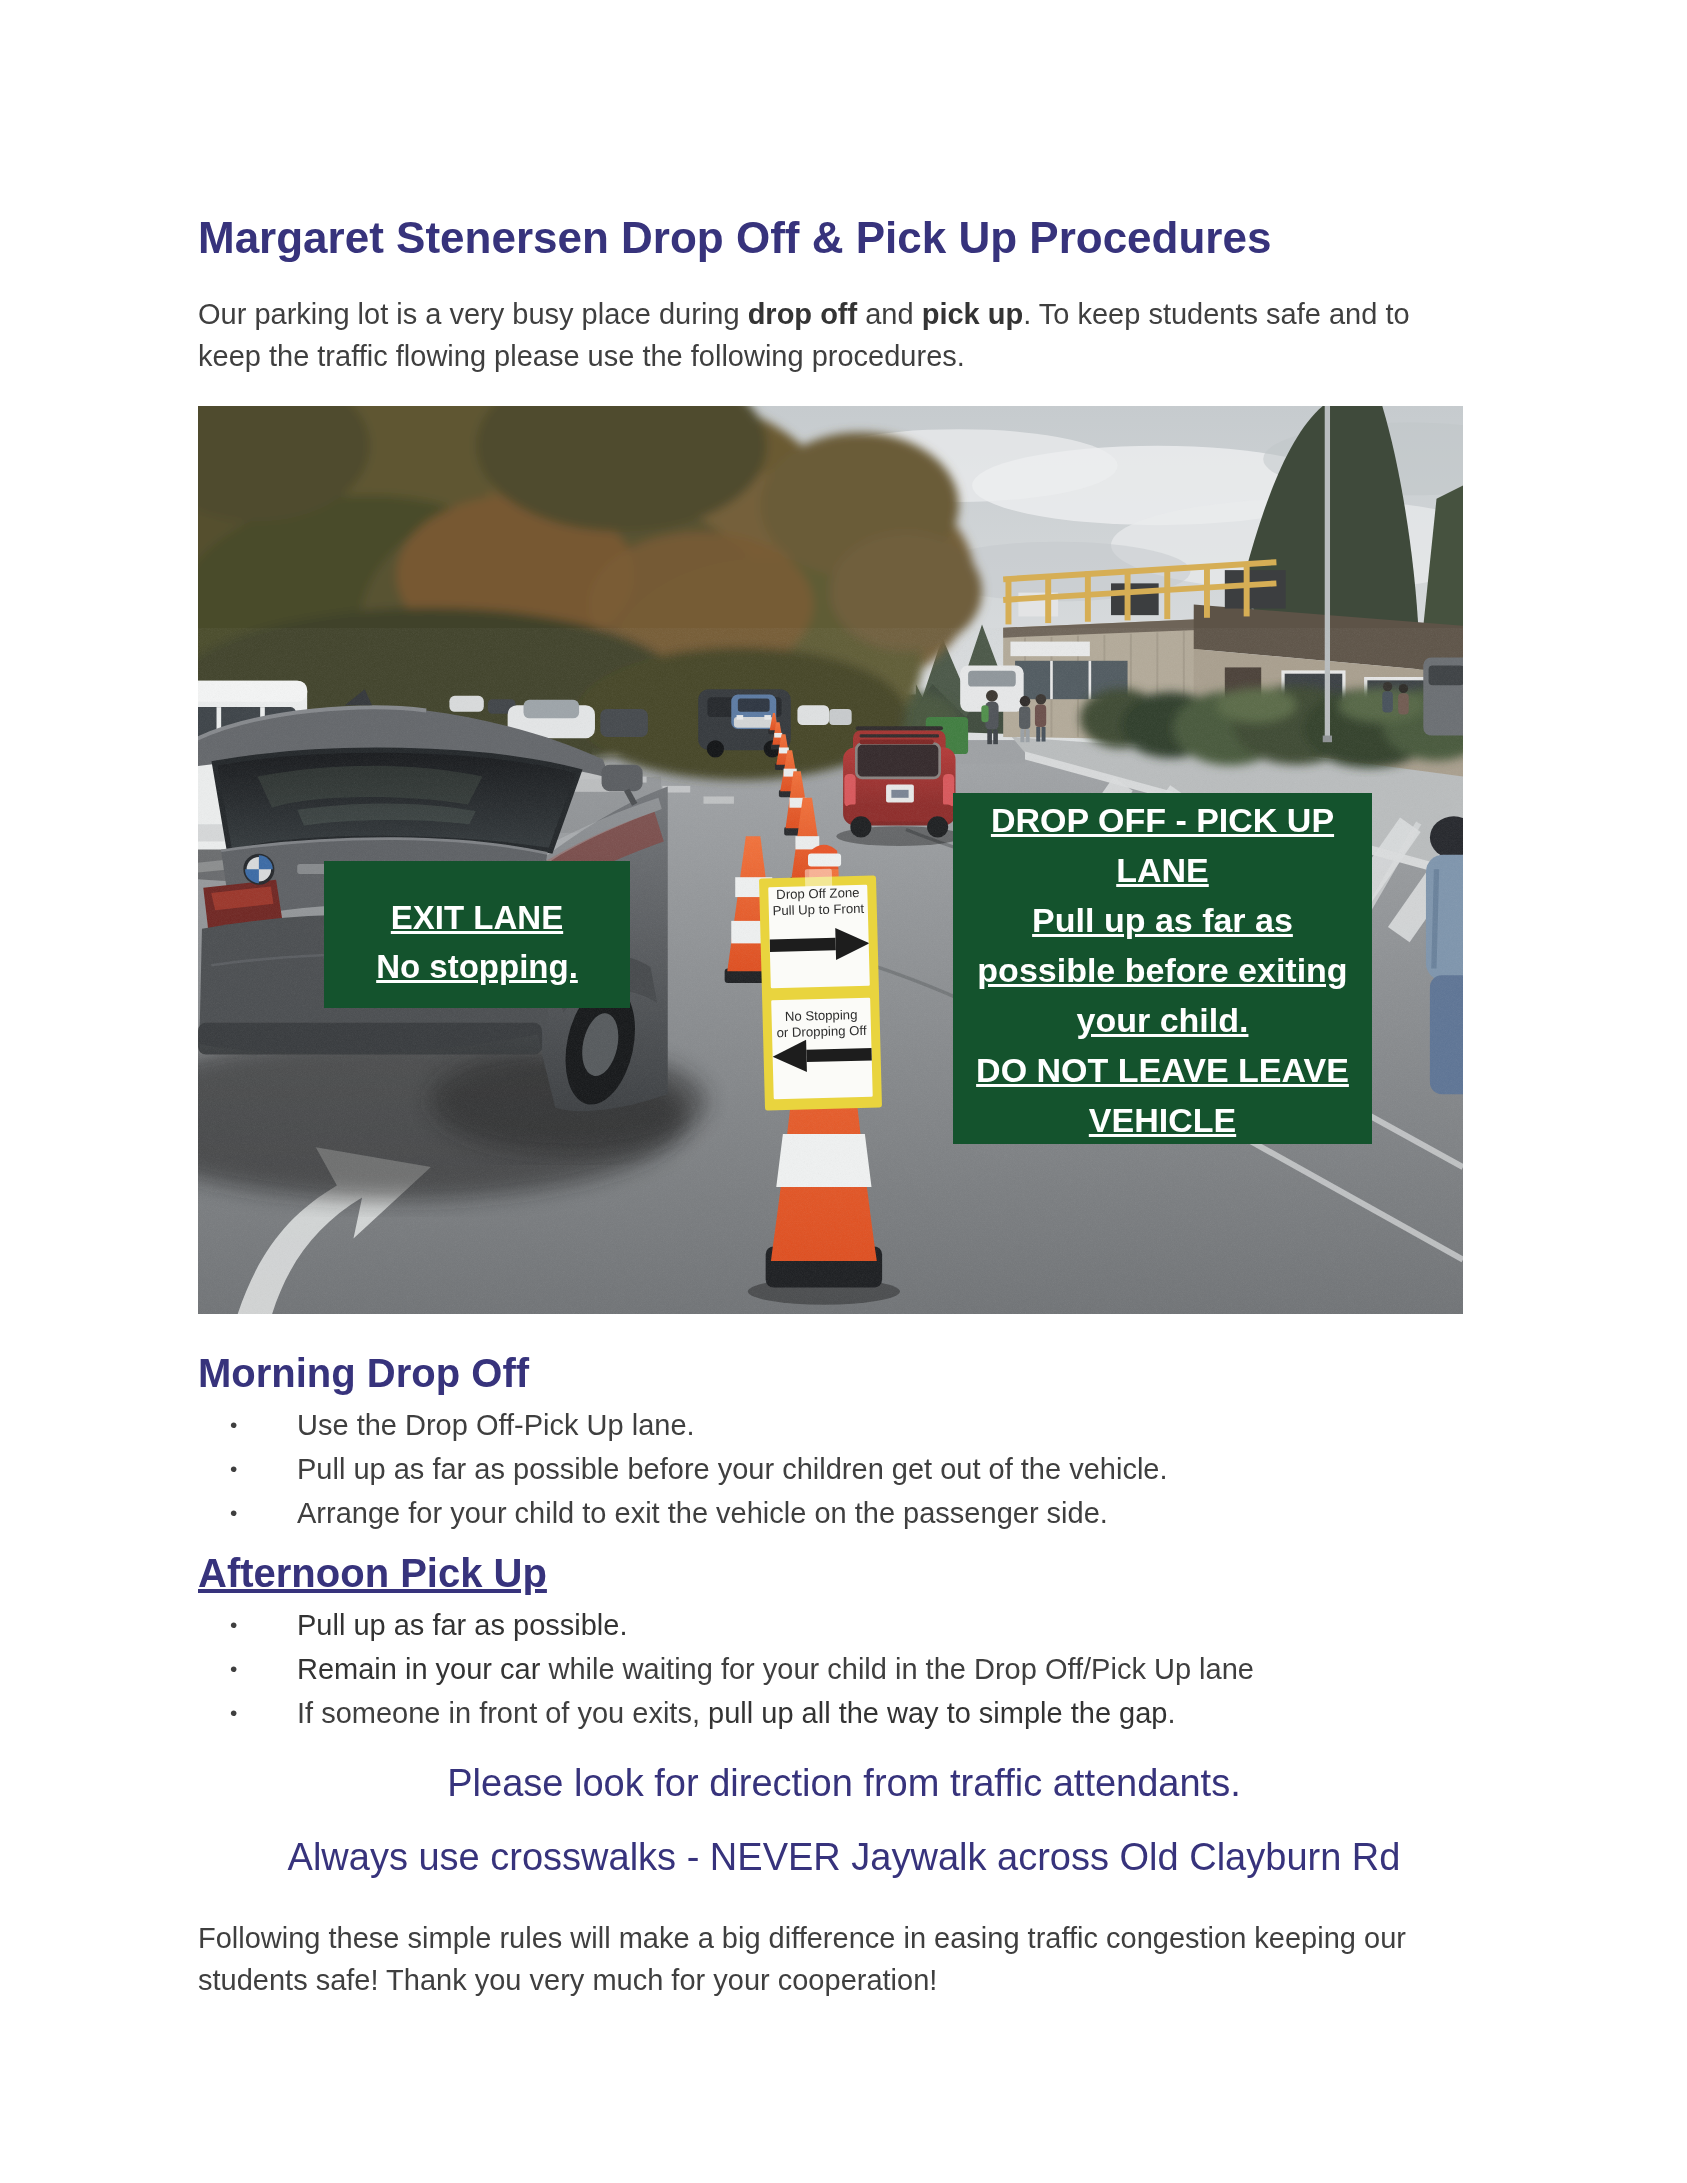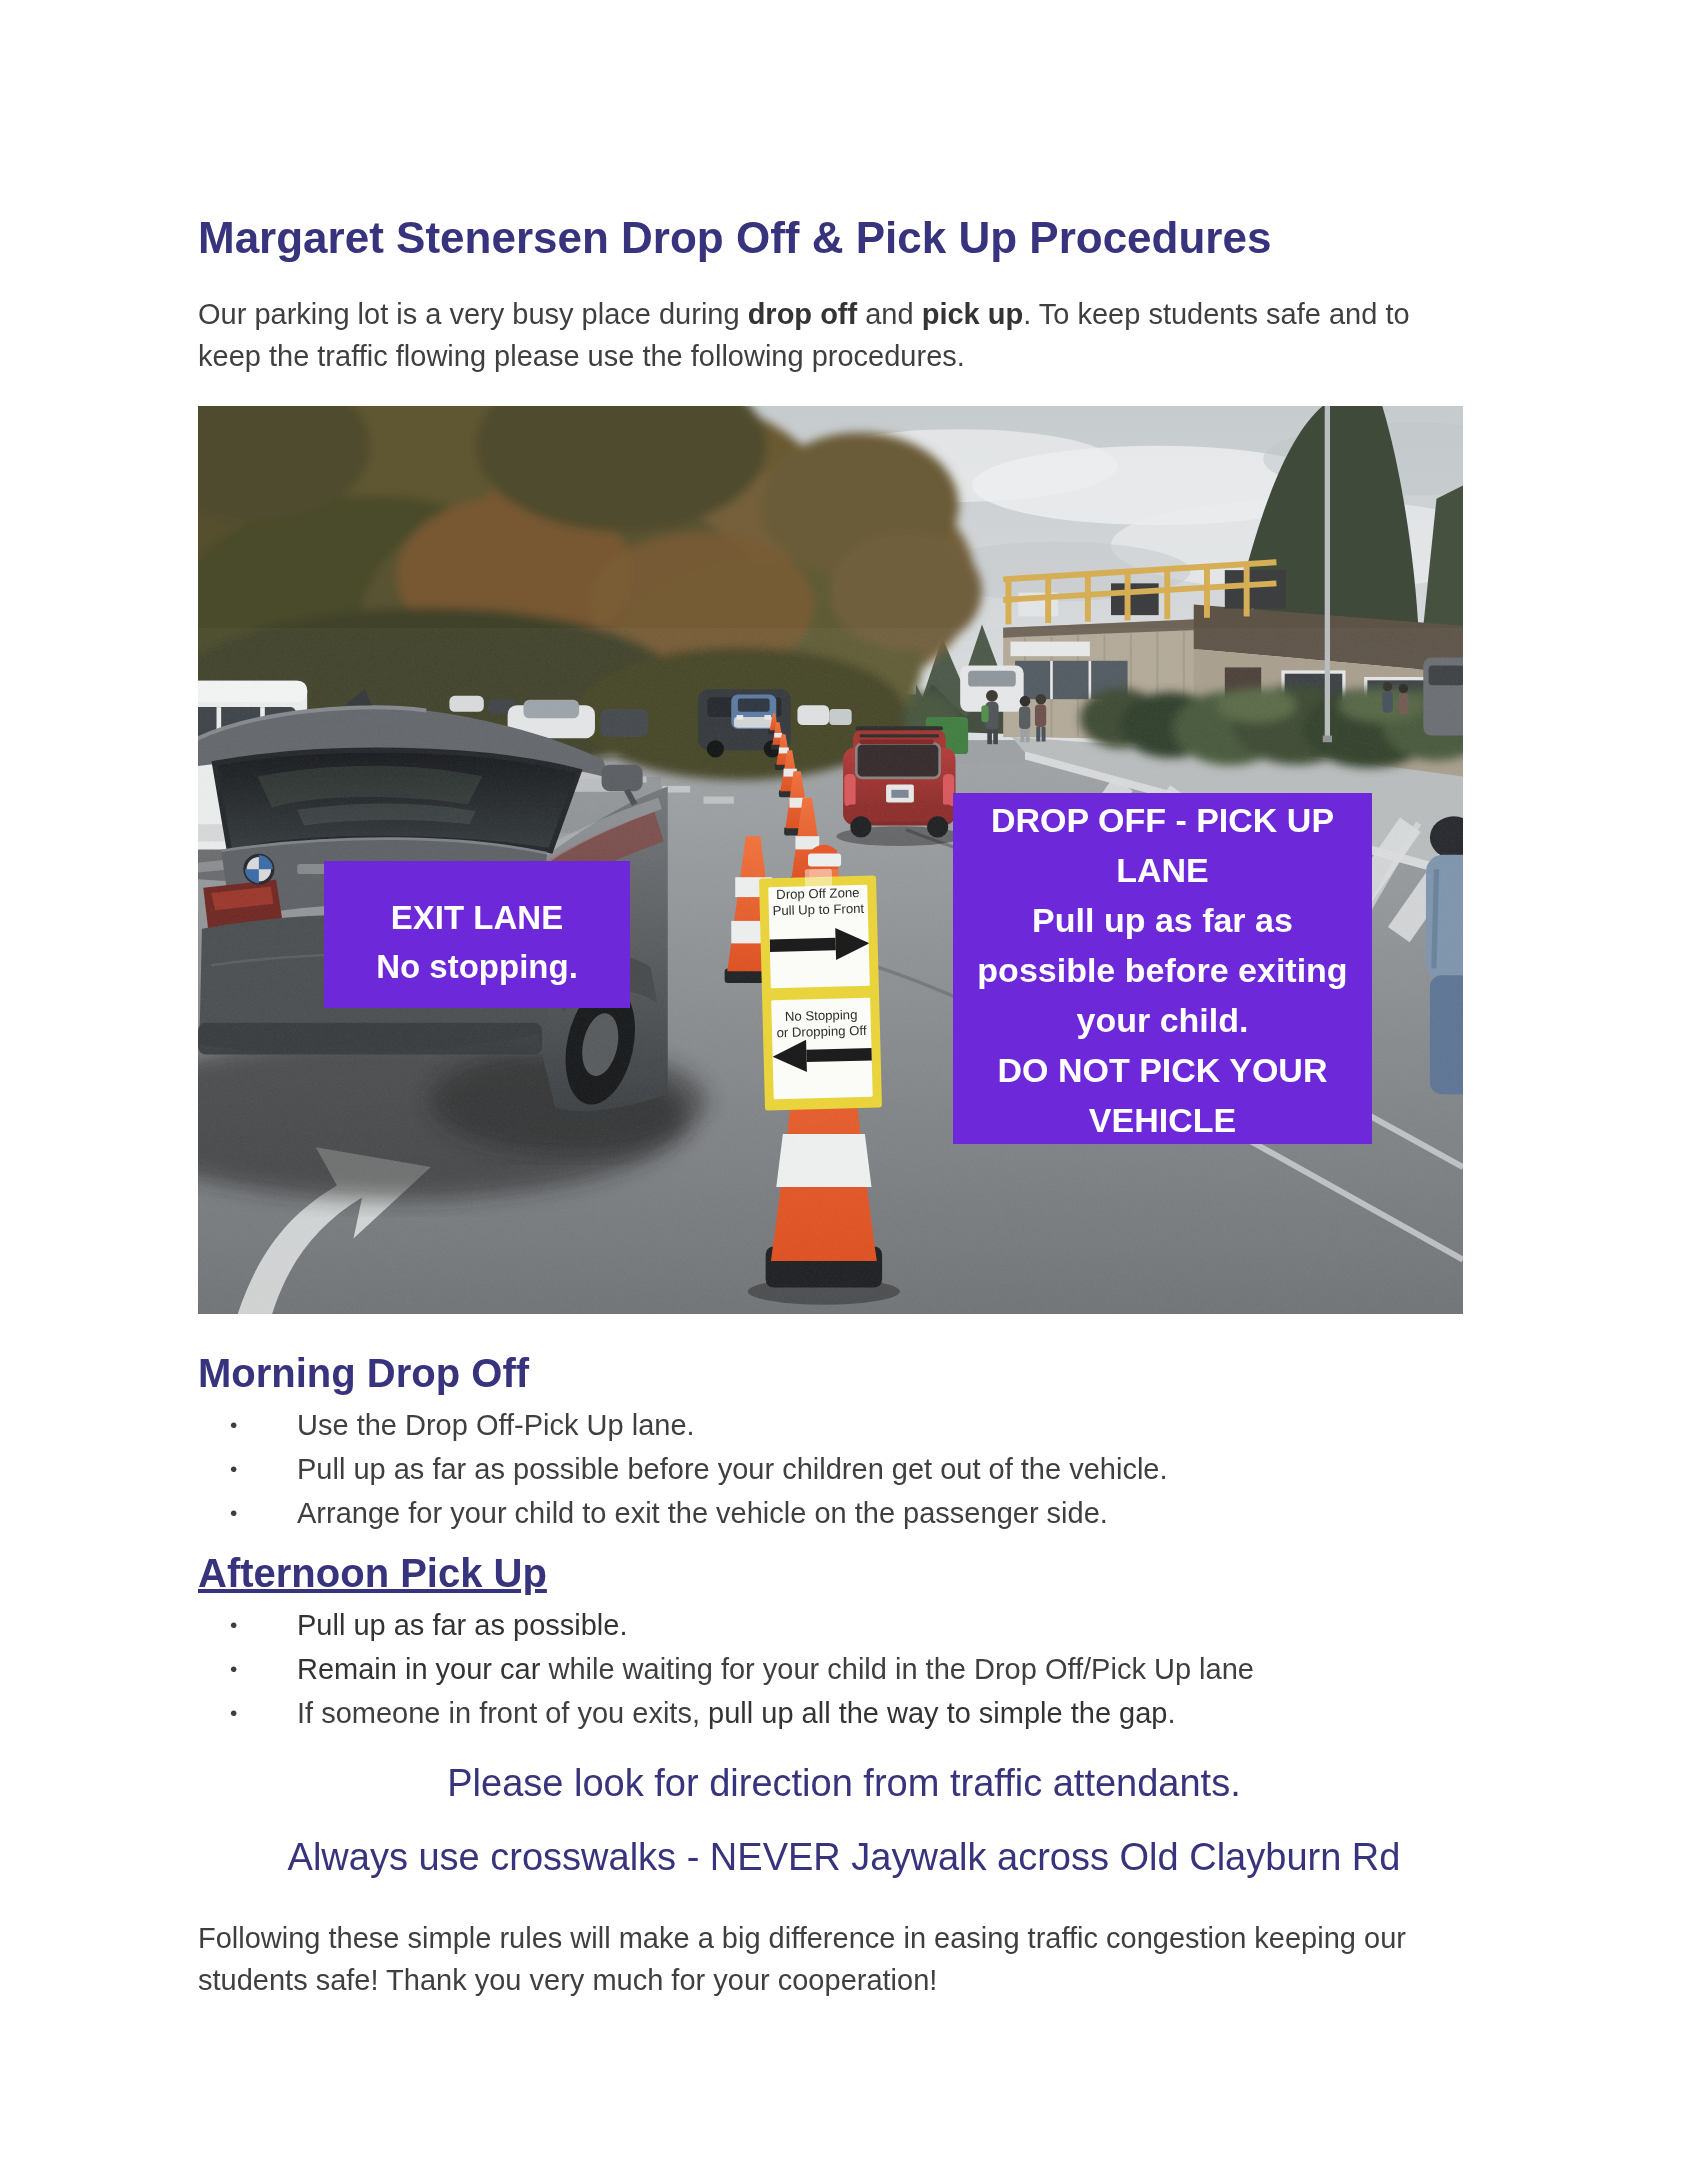--- a/index.html
+++ b/index.html
@@ -4,21 +4,21 @@
 <style>
   html,body{margin:0;padding:0;background:#ffffff;}
   body{width:1687px;height:2183px;position:relative;overflow:hidden;
        font-family:"Liberation Sans","DejaVu Sans",sans-serif;color:#3f3f3f;}
   .doc{position:relative;padding:0 197px 0 198px;}
   h1{margin:213px 0 0 0;font-size:44px;line-height:1.15;font-weight:700;color:#37337c;}
   .para{margin-top:29px;max-width:1280px;font-size:29px;line-height:42px;color:#3f3f3f;}
   .para .b{font-weight:700;color:#343434;}
   .photo{position:relative;margin-top:6.6px;width:1265px;height:908px;overflow:hidden;background:#cfd3d5;}
   .photo svg{position:absolute;left:0;top:0;width:100%;height:100%;}
-  .overlay-sign{position:absolute;background:#6d28d9;color:#ffffff;font-weight:700;text-align:center;z-index:3;}
+  .overlay-sign{position:absolute;background:#14532d;color:#ffffff;font-weight:700;text-align:center;z-index:3;text-decoration:underline;}
   .exit-sign{left:126px;top:455px;width:306px;height:147px;font-size:33px;line-height:49px;padding-top:32px;box-sizing:border-box;}
   .drop-sign{left:755px;top:387px;width:419px;height:351px;font-size:34px;line-height:50px;padding-top:2.6px;box-sizing:border-box;}
   .cone-sign{position:absolute;left:564px;top:471px;width:117px;height:232px;background:#e9d43e;
              border-radius:2.6px;transform:rotate(-1.5deg);z-index:2;box-sizing:border-box;}
   .cone-sign .panel{position:absolute;left:8.6px;right:8.6px;background:#fbfbf8;border-radius:1.3px;
                     text-align:center;color:#2e2e2e;font-size:13.2px;line-height:16px;}
   .cone-sign .panel.top{top:9.3px;height:101px;}
   .cone-sign .panel.bottom{top:122px;height:99px;}
   .cone-sign .arrow{display:block;margin:8px auto 5.3px auto;}
   .cone-sign .panel.bottom .arrow{margin:6.6px auto 0 auto;}
@@ -481,21 +481,21 @@
     <div class="overlay-sign exit-sign">
         <span class="ln">EXIT LANE</span>
         <span class="ln">No stopping.</span>
       </div>
     <div class="overlay-sign drop-sign">
         <span class="ln">DROP OFF - PICK UP</span>
         <span class="ln">LANE</span>
         <span class="ln">Pull up as far as</span>
         <span class="ln">possible before exiting</span>
         <span class="ln">your child.</span>
-        <span class="ln">DO NOT PICK YOUR</span>
+        <span class="ln">DO NOT LEAVE LEAVE</span>
         <span class="ln">VEHICLE</span>
       </div>
   </figure>
 
   <section>
     <h2>Morning Drop Off</h2>
     <ul class="bullets">
         <li><span class="dot">•</span><span class="bt"><span>Use the Drop Off-Pick Up lane.</span></span></li>
         <li><span class="dot">•</span><span class="bt"><span>Pull up as far as possible before your children get out of the vehicle.</span></span></li>
         <li><span class="dot">•</span><span class="bt"><span>Arrange for your child to exit the vehicle on the passenger side.</span></span></li>

